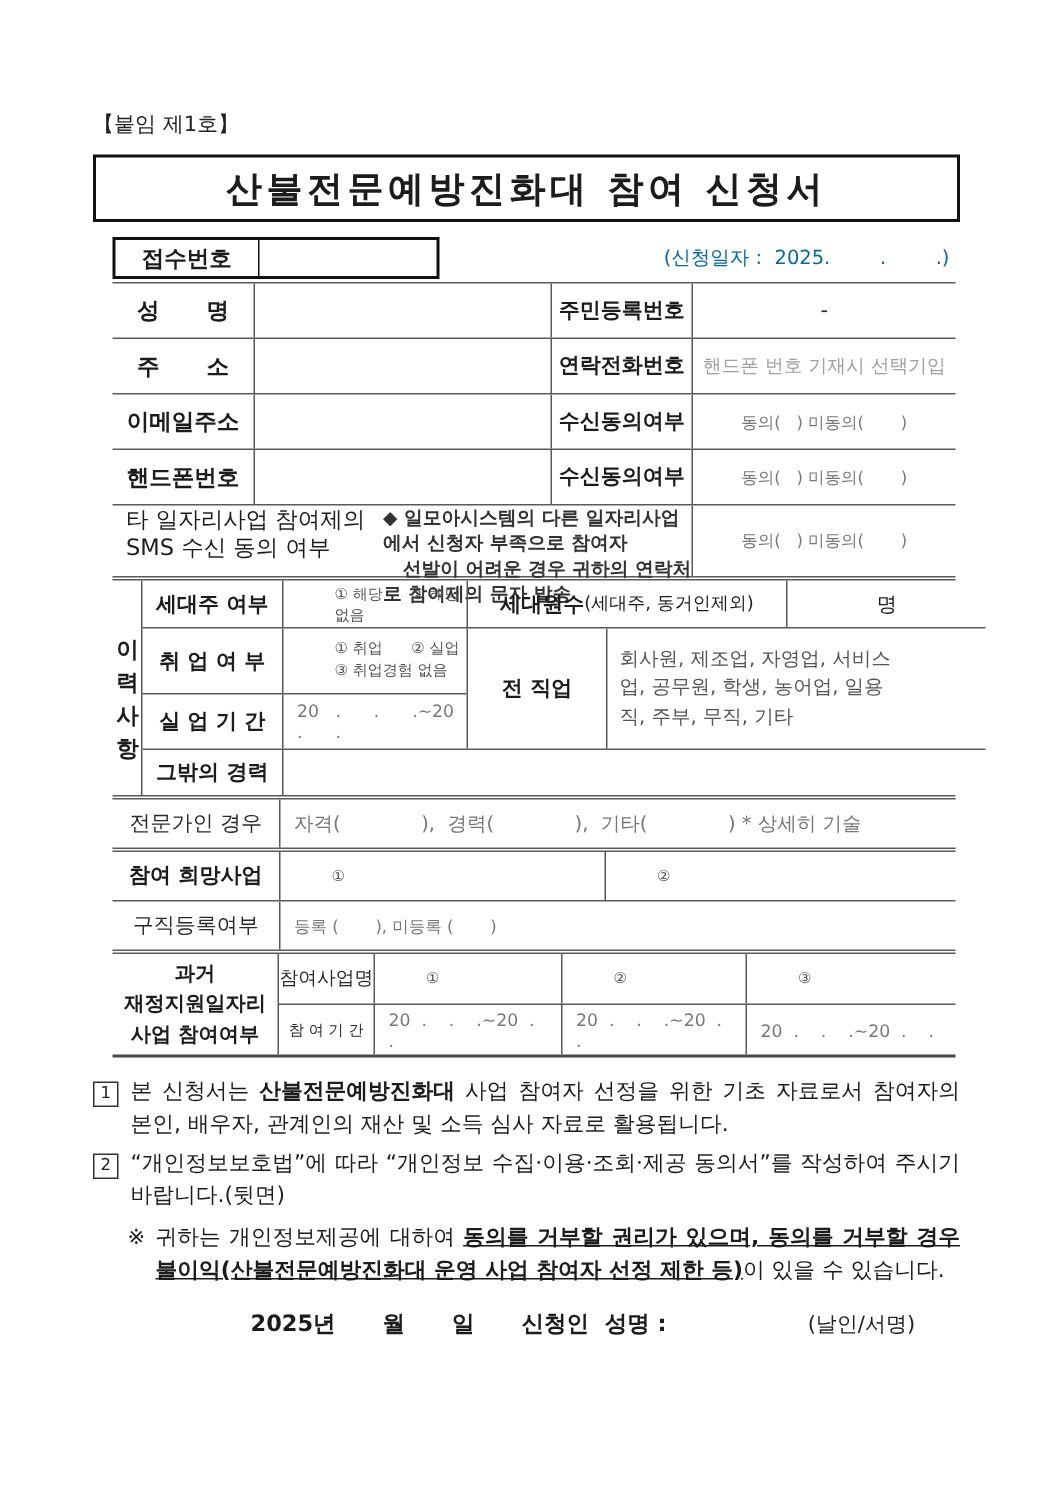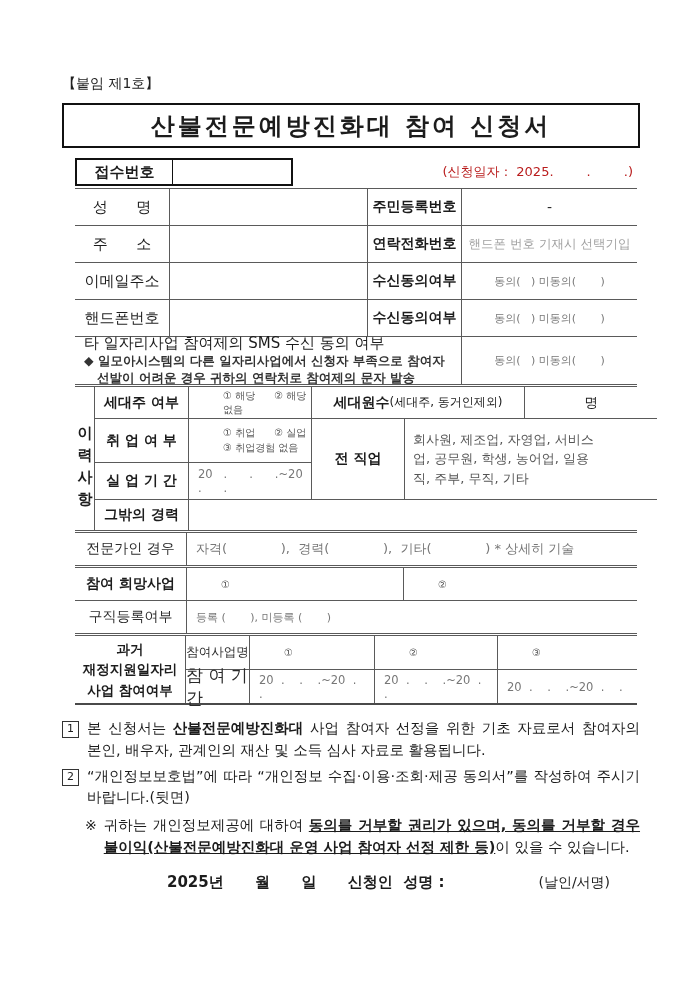--- a/index.html
+++ b/index.html
@@ -27,31 +27,31 @@
   .title-box h1{
     margin:0;font-size:24px;font-weight:700;letter-spacing:3px;
   }
 
   .receipt-row{margin-top:10px;margin-left:13px;width:562px;height:28px;
     display:flex;align-items:center;justify-content:space-between;}
   .receipt-box{border:2px solid #111;height:28px;width:218px;display:flex;}
   .receipt-label{width:96px;display:flex;align-items:center;justify-content:center;
     font-size:15px;font-weight:700;border-right:1px solid #111;}
   .receipt-input{flex:1;}
-  .date-note{font-size:13px;color:#b91c1c;padding-right:4px;}
+  .date-note{font-size:13px;color:#0369a1;padding-right:4px;}
 
   .tblwrap{margin-left:13px;width:562px;margin-top:2px;}
   .tr{display:flex;border-top:1px solid var(--ln);width:100%;}
   .tr.first{border-top:1px solid var(--ln);}
   .tr.dbl{border-top:3px double var(--ln);}
   .btm{border-bottom:2px solid #4a4a4a;}
   .c{border-left:1px solid var(--ln);display:flex;align-items:center;
      justify-content:center;min-height:100%;}
   .c.nb, .c:first-child{border-left:none;}
-  .lab{font-size:15px;font-weight:400;}
+  .lab{font-size:15px;font-weight:700;}
   .lab2{font-size:14px;font-weight:700;}
   .norm{font-weight:400;font-size:14px;color:#2a2a2a;}
   .al{justify-content:flex-start;padding-left:9px;text-align:left;}
   .grayv{color:var(--gray);font-size:11px;}
   .hintv{color:var(--hint);font-size:12.5px;}
   .opt{color:#555;font-size:10px;padding-left:34px;}
   .small{font-size:12px;font-weight:400;}
 
   .h37{height:37px;} .h48{height:48px;} .h31{height:31px;} .h43{height:43px;}
   .h35{height:35px;} .h33{height:33px;} .h34{height:34px;}
@@ -143,21 +143,21 @@
       <div class="c w176 grayv pre">동의(   ) 미동의(       )</div>
     </div>
     <div class="tr h37">
       <div class="c w94 lab">핸드폰번호</div>
       <div class="c w198"></div>
       <div class="c w94 lab2">수신동의여부</div>
       <div class="c w176 grayv pre">동의(   ) 미동의(       )</div>
     </div>
 
     <div class="tr h48">
-      <div class="c w386 al" style="flex-direction:column;align-items:flex-start;justify-content:center;">
+      <div class="c w386 al" style="align-items:flex-start;justify-content:center;">
         <span style="font-size:15px;font-weight:400;">타 일자리사업 참여제의 SMS 수신 동의 여부</span>
         <span class="pre" style="font-size:12.5px;font-weight:700;color:#333;line-height:1.35;">◆ 일모아시스템의 다른 일자리사업에서 신청자 부족으로 참여자
    선발이 어려운 경우 귀하의 연락처로 참여제의 문자 발송</span>
       </div>
       <div class="c w176 grayv pre">동의(   ) 미동의(       )</div>
     </div>
 
     <div class="hist">
       <div class="hist-side">
         <span class="vtext">이력사항</span>
@@ -217,21 +217,21 @@
 재정지원일자리
 사업 참여여부</div>
       <div class="past-main">
         <div class="tr h33">
           <div class="c pw-lab norm pre" style="font-size:12.5px;">참여사업명</div>
           <div class="c pw-c1 al opt">①</div>
           <div class="c pw-c2 al opt">②</div>
           <div class="c pw-c3 al opt">③</div>
         </div>
         <div class="tr h34">
-          <div class="c pw-lab norm pre" style="font-size:17px;">참 여 기 간</div>
+          <div class="c pw-lab norm pre" style="font-size:10px;">참 여 기 간</div>
           <div class="c pw-c1 al grayv pre num12">20  .    .    .~20  .    .</div>
           <div class="c pw-c2 al grayv pre num12">20  .    .    .~20  .    .</div>
           <div class="c pw-c3 al grayv pre num12">20  .    .    .~20  .    .</div>
         </div>
       </div>
     </div>
 
   </div>
 
   <div class="notes">

